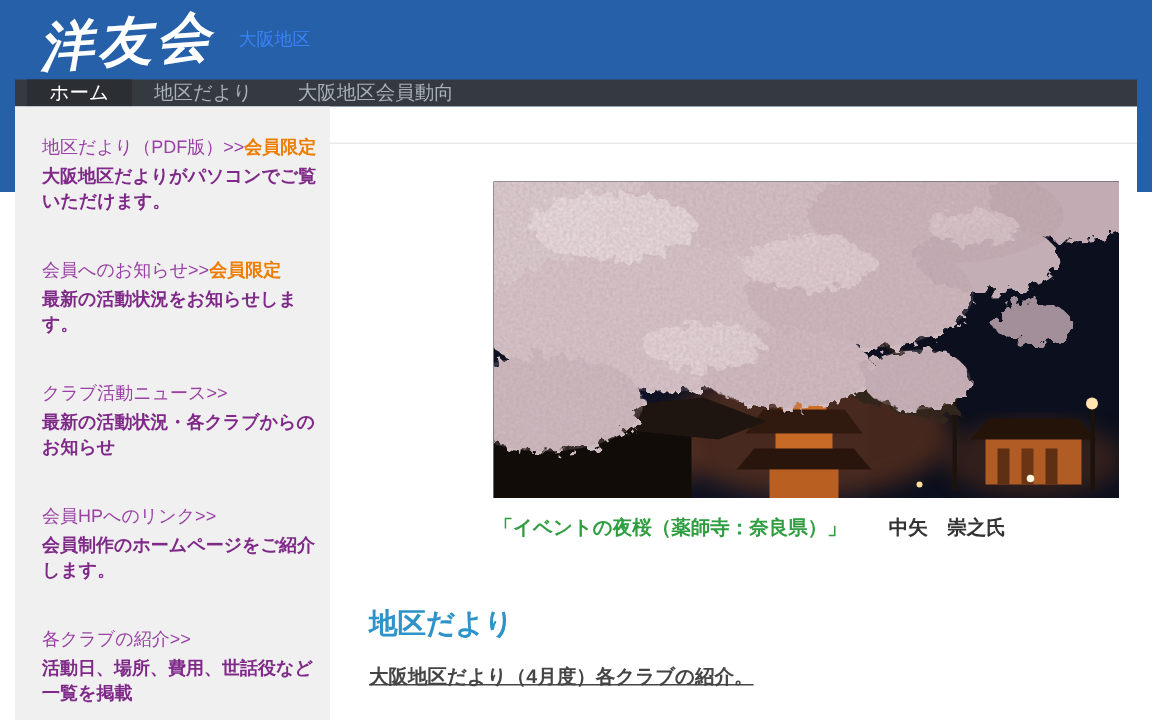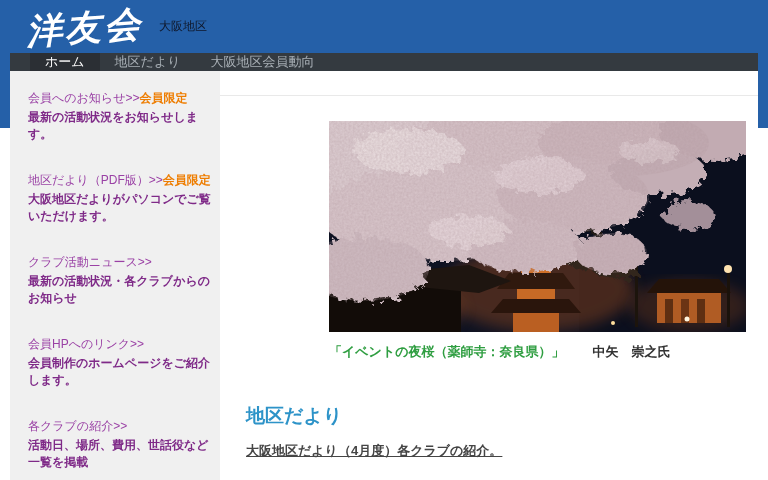--- a/index.html
+++ b/index.html
@@ -9,24 +9,24 @@
   #screen { position:relative; width:768px; height:480px; overflow:hidden; background:#ffffff; }
 
   .blue-band { position:absolute; top:0; left:0; width:768px; height:128px; background:#2560a8; }
 
   .page { position:absolute; top:0; left:10px; width:748px; height:480px; display:flex; flex-direction:column; }
 
   
   .site-header { height:68px; display:flex; align-items:flex-start; padding-left:16px; }
   .logo { color:#ffffff; font-family:"DejaVu Serif", serif; font-style:italic; font-weight:bold;
           font-size:36px; letter-spacing:3px; transform:rotate(-4deg); margin-top:4px; cursor:pointer; }
-  .region { color:#0f172a; font-size:12px; margin:18px 0 0 16px; }
+  .region { color:#3b82f6; font-size:12px; margin:18px 0 0 16px; }
 
   
-  .navbar { height:35px; background:#343a40; display:flex; align-items:stretch; padding-left:20px; }
+  .navbar { height:35px; background:#343a40; display:flex; align-items:stretch; padding-left:8px; }
   .nav-item { display:flex; align-items:center; padding:0 15px; font-size:13px; color:#a9b0b6; cursor:pointer; white-space:nowrap; }
   .nav-item.active { background:#2b2f34; color:#ffffff; }
 
   
   .body-row { flex:1; display:flex; background:#ffffff; }
   .sidebar { width:210px; background:#f0f0f0; padding:19px 8px 0 18px; }
   .sb-section { margin-bottom:29px; font-size:12px; line-height:17px; }
   .sb-title { color:#9a41a5; cursor:pointer; }
   .sb-badge { color:#ee7d00; font-weight:bold; }
   .sb-desc { color:#7f2a88; font-weight:bold; margin-top:2px; }
@@ -62,30 +62,30 @@
       <a class="nav-item">地区だより</a>
       <a class="nav-item">大阪地区会員動向</a>
     </nav>
 
     <div class="body-row">
 
       <aside class="sidebar">
 
         <div class="sb-section">
           <div>
+            <a class="sb-title">地区だより（PDF版）&gt;&gt;</a><span class="sb-badge">会員限定</span>
+          </div>
+          <div class="sb-desc">大阪地区だよりがパソコンでご覧いただけます。</div>
+        </div>
+
+        <div class="sb-section">
+          <div>
             <a class="sb-title">会員へのお知らせ&gt;&gt;</a><span class="sb-badge">会員限定</span>
           </div>
           <div class="sb-desc">最新の活動状況をお知らせします。</div>
-        </div>
-
-        <div class="sb-section">
-          <div>
-            <a class="sb-title">地区だより（PDF版）&gt;&gt;</a><span class="sb-badge">会員限定</span>
-          </div>
-          <div class="sb-desc">大阪地区だよりがパソコンでご覧いただけます。</div>
         </div>
 
         <div class="sb-section">
           <div>
             <a class="sb-title">クラブ活動ニュース&gt;&gt;</a>
           </div>
           <div class="sb-desc">最新の活動状況・各クラブからのお知らせ</div>
         </div>
 
         <div class="sb-section">

